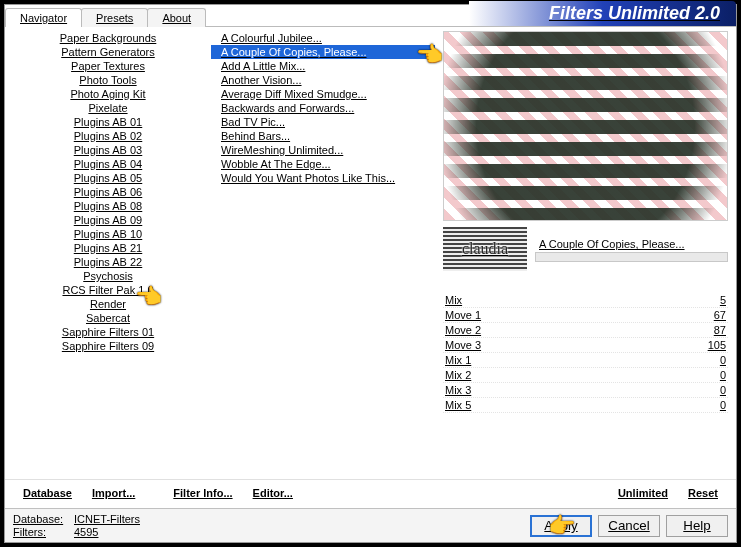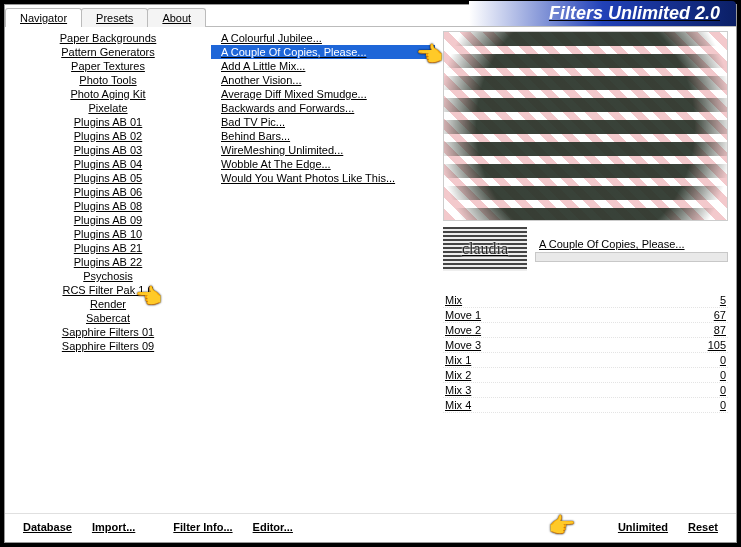--- a/index.html
+++ b/index.html
@@ -138,35 +138,52 @@
             </div>
             <div class="prow">
               <span>Mix 2</span>
               <span>0</span>
             </div>
             <div class="prow">
               <span>Mix 3</span>
               <span>0</span>
             </div>
             <div class="prow">
-              <span>Mix 4</span>
+              <span>Mix 5</span>
               <span>0</span>
             </div>
           </div>
       </div>
     </div>
 
     <div class="toolbar">
       <span class="tbtn">Database</span>
       <span class="tbtn">Import...</span>
       <span class="tbtn" style="margin-left:18px">Filter Info...</span>
       <span class="tbtn">Editor...</span>
       <span class="spacer"></span>
       <span class="tbtn">Unlimited</span>
       <span class="tbtn">Reset</span>
     </div>
   </div>
 
+  <div class="status">
+    <div class="status-left">
+      <div class="srow">
+        <span class="slab">Database:</span>
+        <span>ICNET-Filters</span>
+      </div>
+      <div class="srow">
+        <span class="slab">Filters:</span>
+        <span>4595</span>
+      </div>
+    </div>
+    <div class="sbuttons">
+      <button class="btn primary">Apply</button>
+      <button class="btn">Cancel</button>
+      <button class="btn">Help</button>
+    </div>
+  </div>
 </div>
 
 <span class="pointer" style="left:135px; top:284px">👈</span>
 <span class="pointer" style="left:416px; top:42px">👈</span>
 <span class="pointer" style="left:548px; top:513px">👉</span>
 
 </body></html>

